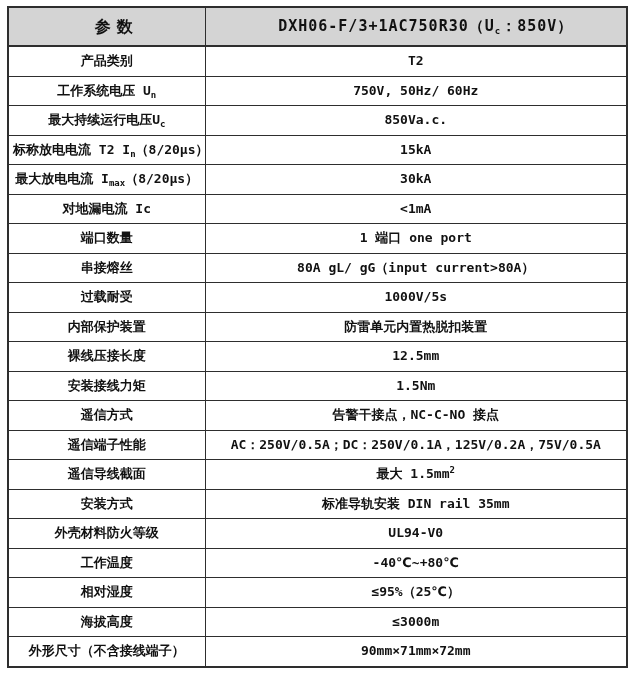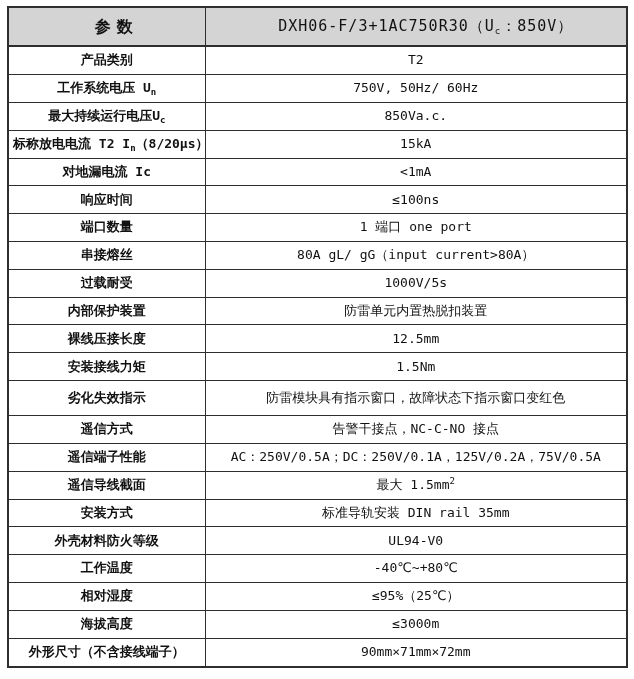--- a/index.html
+++ b/index.html
@@ -30,23 +30,23 @@
     font-size:13px;line-height:1.25;
     white-space:nowrap;
   }
   thead th{
     background:var(--header-bg);
     height:37px;
     border-bottom:2px solid var(--border);
     padding-left:24px;
   }
   th.header-param{font-size:16px;font-weight:bold;letter-spacing:6px;}
-  th.header-model{font-size:15px;font-weight:normal;letter-spacing:1px;}
+  th.header-model{font-size:15px;font-weight:bold;letter-spacing:1px;}
   td.param-label{font-weight:bold;margin-left:36px;}
-  td.param-value{font-weight:normal;}
+  td.param-value{font-weight:bold;}
   tr.tall td{height:34px;}
   sub{font-size:9px;vertical-align:-3px;line-height:0;}
   sup{font-size:9px;vertical-align:5px;line-height:0;}
 </style>
 </head>
 <body>
 
 <div class="spec-table-wrap">
   <table class="spec-table">
     <colgroup>
@@ -70,26 +70,26 @@
   </tr>
         <tr>
     <td class="param-label">最大持续运行电压U<sub>c</sub></td>
     <td class="param-value">850Va.c.</td>
   </tr>
         <tr>
     <td class="param-label">标称放电电流 T2 I<sub>n</sub>（8/20μs）</td>
     <td class="param-value">15kA</td>
   </tr>
         <tr>
+    <td class="param-label">最大放电电流 I<sub>max</sub>（8/20μs）</td>
+    <td class="param-value">30kA</td>
+  </tr>
+        <tr>
     <td class="param-label">对地漏电流 Ic</td>
     <td class="param-value">&lt;1mA</td>
-  </tr>
-        <tr>
-    <td class="param-label">响应时间</td>
-    <td class="param-value">≤100ns</td>
   </tr>
         <tr>
     <td class="param-label">端口数量</td>
     <td class="param-value">1 端口 one port</td>
   </tr>
         <tr>
     <td class="param-label">串接熔丝</td>
     <td class="param-value">80A gL/ gG（input current&gt;80A）</td>
   </tr>
         <tr>
@@ -100,24 +100,20 @@
     <td class="param-label">内部保护装置</td>
     <td class="param-value">防雷单元内置热脱扣装置</td>
   </tr>
         <tr>
     <td class="param-label">裸线压接长度</td>
     <td class="param-value">12.5mm</td>
   </tr>
         <tr>
     <td class="param-label">安装接线力矩</td>
     <td class="param-value">1.5Nm</td>
-  </tr>
-        <tr class="tall">
-    <td class="param-label">劣化失效指示</td>
-    <td class="param-value">防雷模块具有指示窗口，故障状态下指示窗口变红色</td>
   </tr>
         <tr>
     <td class="param-label">遥信方式</td>
     <td class="param-value">告警干接点，NC-C-NO 接点</td>
   </tr>
         <tr>
     <td class="param-label">遥信端子性能</td>
     <td class="param-value">AC：250V/0.5A；DC：250V/0.1A，125V/0.2A，75V/0.5A</td>
   </tr>
         <tr>

